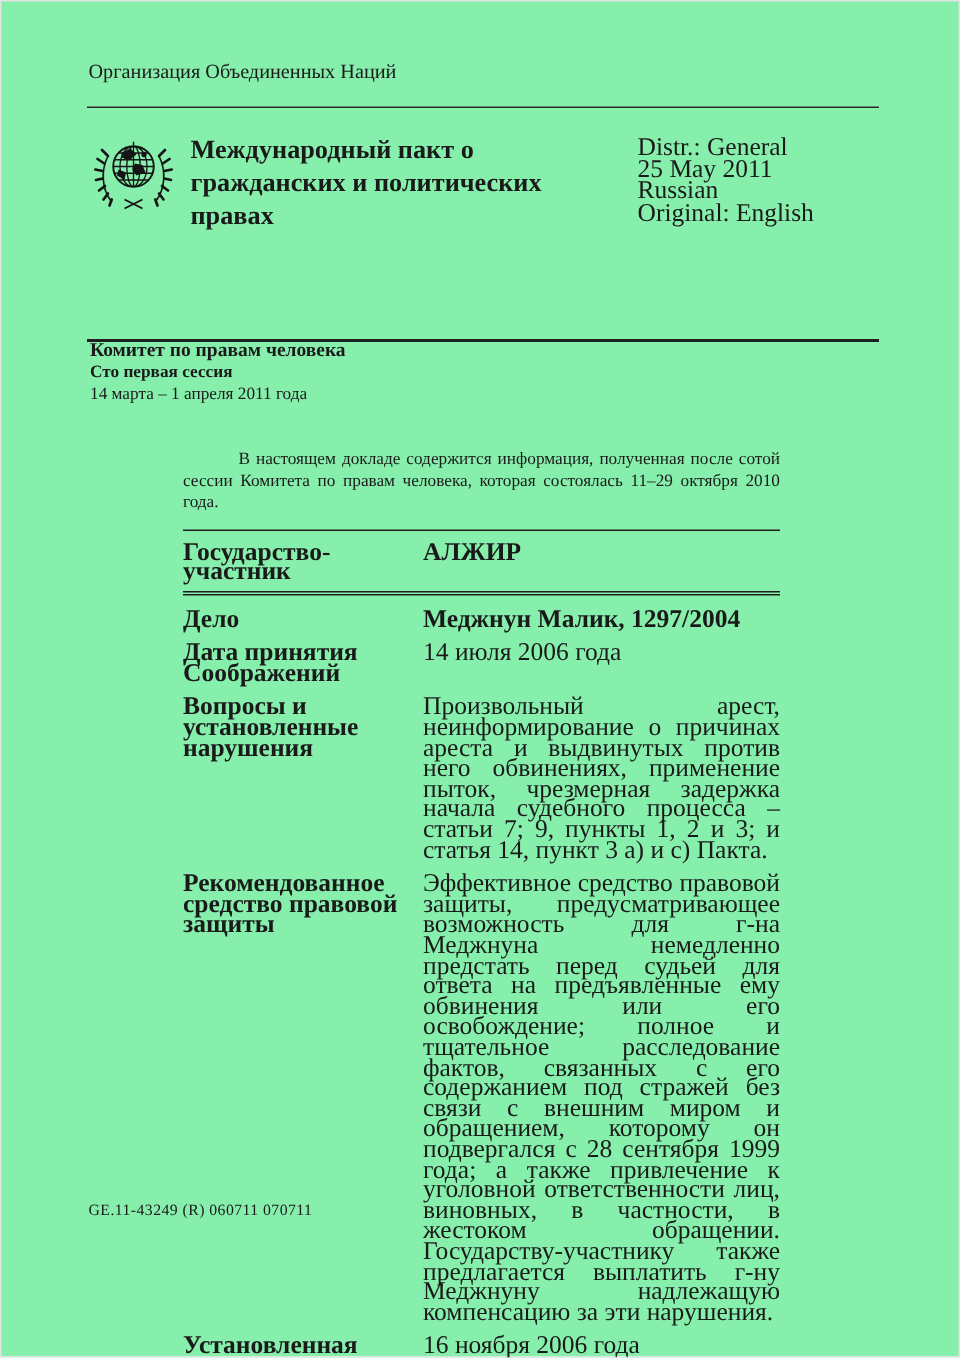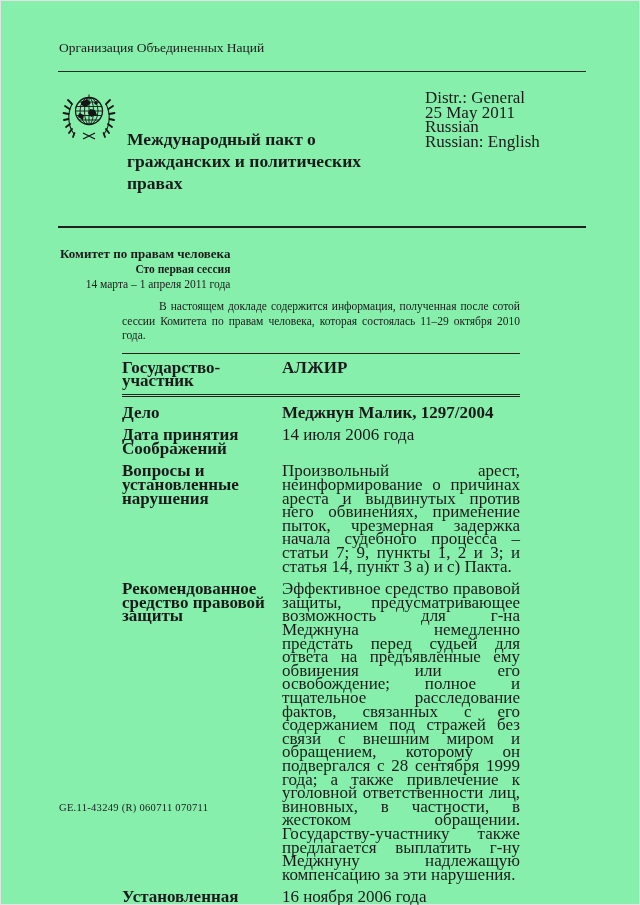--- a/index.html
+++ b/index.html
@@ -25,31 +25,31 @@
   .doc-symbol .suffix { font-size: 11.5px; }
   .rule-thin {
     position: absolute; left: 58px; right: 54px; top: 71px;
     border-top: 1.5px solid #2a2a2a;
   }
 
   
   .emblem { position: absolute; left: 62px; top: 86px; }
   .covenant-title {
     position: absolute; left: 127px; top: 88px; width: 265px;
-    font-size: 17.5px; font-weight: bold; line-height: 22px; margin-top: 40px;
+    font-size: 17.5px; font-weight: bold; line-height: 22px;
   }
   .distr { position: absolute; left: 425px; top: 91px; font-size: 17px; line-height: 14.5px; }
 
   .rule-thick {
     position: absolute; left: 58px; right: 54px; top: 226px;
     border-top: 2.5px solid #1f1f1f;
   }
 
   
-  .committee { position: absolute; left: 60px; top: 245px; text-align: right; }
+  .committee { position: absolute; left: 60px; top: 224px; }
   .committee-name { font-size: 13px; font-weight: bold; line-height: 17px; }
   .committee-session { font-size: 11.5px; font-weight: bold; line-height: 15px; }
   .committee-dates { font-size: 11.5px; line-height: 15px; }
 
   
   .main { position: absolute; left: 122px; top: 291px; width: 398px; }
   .report-title {
     font-size: 15px; font-weight: bold; line-height: 20px;
     text-align: justify;
   }
@@ -142,21 +142,21 @@
         <line x1="41.5" y1="47" x2="43" y2="51"></line>
       </g>
       <path d="M21,53 L33,47 M33,53 L21,47" stroke="#151515" stroke-width="1.3" fill="none"></path>
     </svg>
   </div>
   <div class="covenant-title">Международный пакт о гражданских и политических правах</div>
   <div class="distr">
     <div>Distr.: General</div>
     <div>25 May 2011</div>
     <div>Russian</div>
-    <div>Russian: English</div>
+    <div>Original: English</div>
   </div>
 
   <div class="rule-thick"></div>
 
   <div class="committee">
     <div class="committee-name">Комитет по правам человека</div>
     <div class="committee-session">Сто первая сессия</div>
     <div class="committee-dates">14 марта – 1 апреля 2011 года</div>
   </div>
 

